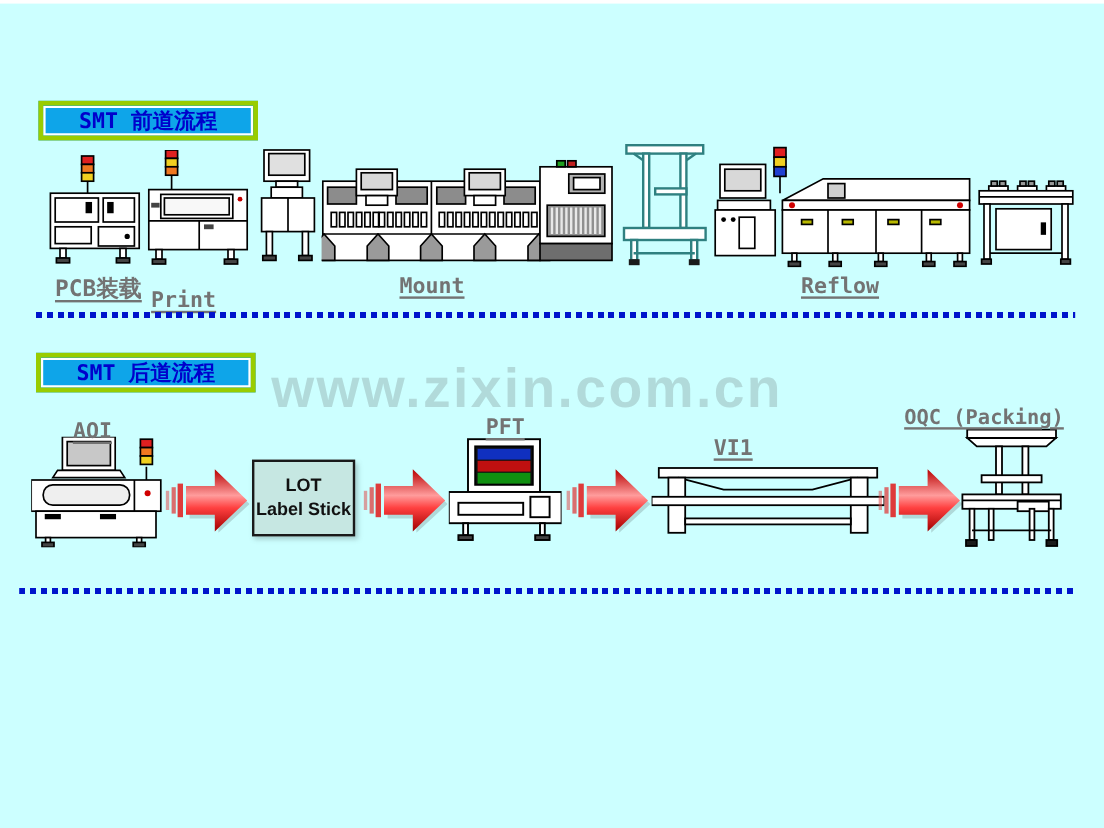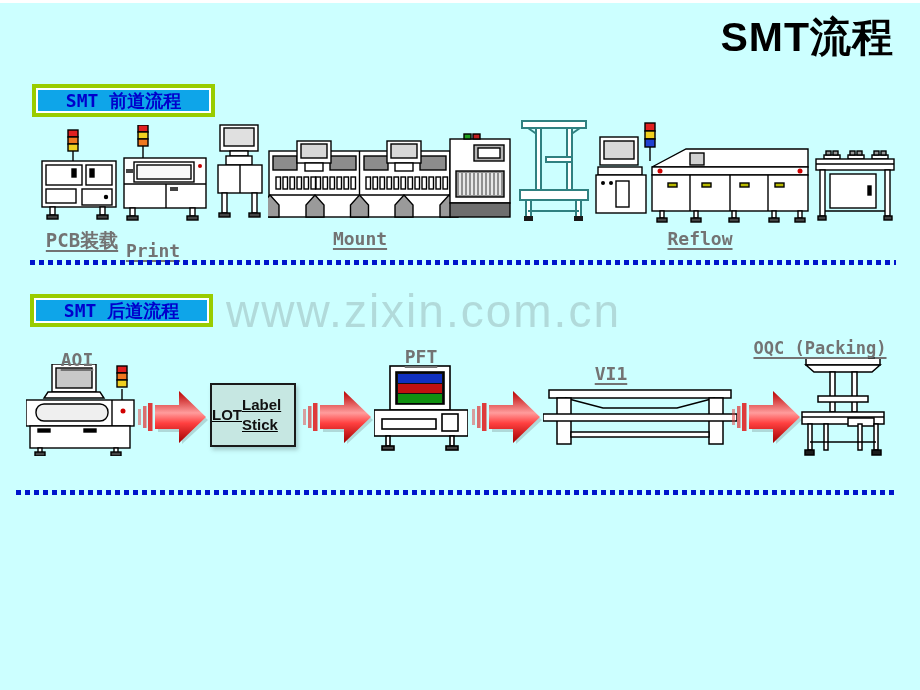--- a/index.html
+++ b/index.html
@@ -11,51 +11,50 @@
   .section-box{position:absolute;width:183px;height:33px;border:4px solid #99CC00;
          box-shadow:inset 0 0 0 2px #FFFFFF;background:#0ea5e9;display:flex;
          align-items:center;justify-content:center;box-sizing:border-box;}
   .section-box span{font:bold 18px "DejaVu Sans Mono",monospace;color:#0000CC;}
   .box-front{left:32px;top:84px;}
   .box-back{left:30px;top:294px;}
   .dotline{position:absolute;height:5px;
          background-image:repeating-linear-gradient(90deg,#0014CC 0,#0014CC 5px,transparent 5px,transparent 9px);}
   .dot1{left:30px;top:260px;width:866px;}
   .dot2{left:16px;top:490px;width:880px;}
-  .watermark{position:absolute;left:226px;top:284px;font-size:46px;font-weight:normal;
+  .watermark{position:absolute;left:226px;top:296px;font-size:46px;font-weight:bold;
          color:rgba(140,168,168,0.42);letter-spacing:2px;white-space:nowrap;text-align:center;}
   .machine{position:absolute;}
   .mlabel{position:absolute;font:bold 18px "DejaVu Sans Mono",monospace;color:#737373;
          text-align:center;text-decoration:underline;text-decoration-thickness:2px;
          text-underline-offset:3px;white-space:nowrap;}
   .lot-box{position:absolute;left:210px;top:383px;width:86px;height:64px;
          background:#C6E7E2;border:2px solid #1A1A1A;box-sizing:border-box;
-         display:flex;align-items:center;justify-content:center;
-         box-shadow:2px 3px 4px rgba(90,110,110,0.35);text-decoration:underline;}
+         display:flex;flex-direction:column;align-items:center;justify-content:center;
+         box-shadow:2px 3px 4px rgba(90,110,110,0.35);}
   .lot-box span{font:bold 15px "Liberation Sans",sans-serif;color:#111;line-height:1.35;}
   svg{display:block;}
 </style>
 </head>
 <body>
 
 <div class="slide">
   <div class="topstrip"></div>
 
   <svg width="0" height="0" style="position:absolute">
     <defs>
       <linearGradient id="arrowGrad" x1="0" y1="0" x2="0" y2="1">
         <stop offset="0" stop-color="#B80000"></stop>
         <stop offset="0.42" stop-color="#FF9C9C"></stop>
         <stop offset="0.62" stop-color="#FF4040"></stop>
         <stop offset="1" stop-color="#A00000"></stop>
       </linearGradient>
     </defs>
   </svg>
 
-  <div class="title">SMT流程</div>
 
   <div class="section-box box-front">
     <span>SMT 前道流程</span>
   </div>
 
   <div>
 
     <svg class="machine" style="left:38px;top:128px" width="82" height="95" viewBox="0 0 82 95">
       <g stroke="#000" stroke-width="1.4" fill="#fff">
         <line x1="35" y1="23" x2="35" y2="33"></line>

